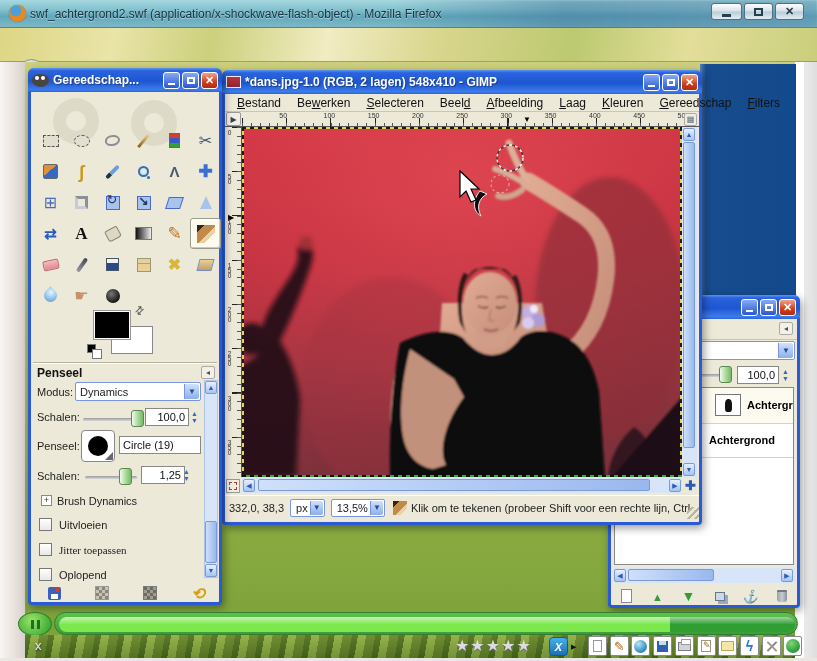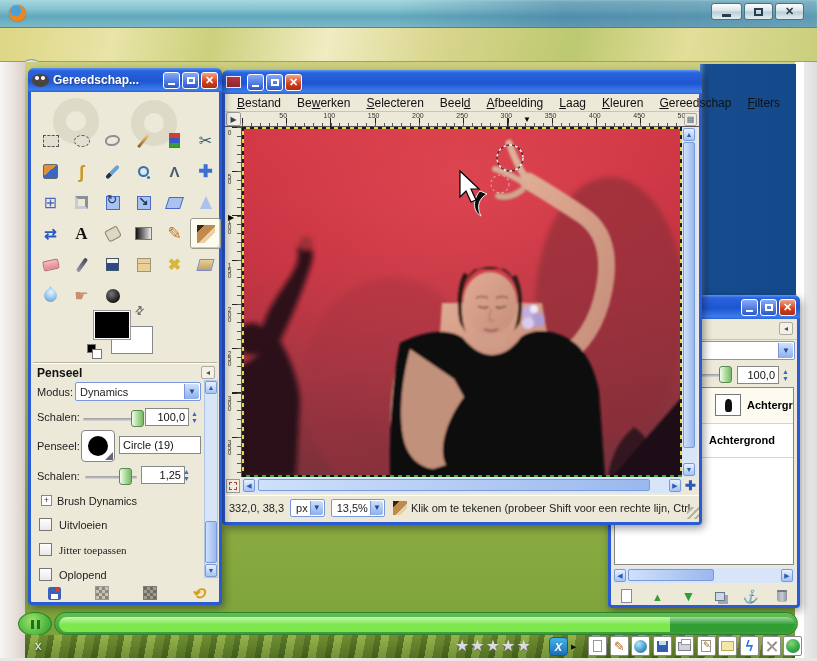--- a/index.html
+++ b/index.html
@@ -229,20 +229,21 @@
 .L-info i{width:14px;height:14px;border-radius:50%;background:radial-gradient(circle at 38% 30%,#7fd878,#2f9e3f 65%,#1a7a2a);color:#fff;font-size:9px;font-weight:bold;display:flex;align-items:center;justify-content:center;font-family:"Liberation Serif",serif;}
 </style>
 </head>
 <body>
 
 <div class="screen">
 
   <div class="ff-title">
     <div class="patch"></div>
     <div class="ffavicon"></div>
+    <div class="txt">swf_achtergrond2.swf (application/x-shockwave-flash-object) - Mozilla Firefox</div>
     <div class="wb wb-min">
         <i></i>
       </div>
     <div class="wb wb-max">
         <i></i>
       </div>
     <div class="wb wb-close">
         <i>✕</i>
       </div>
   </div>
@@ -581,20 +582,21 @@
         </div>
         <div class="tbb b-reset" style="position: absolute; top: 516px; left: 156px;">
           <i></i>
         </div>
       </div>
   </div>
 
   <div class="xp gimpwin">
     <div class="tbar">
       <span class="doc-ico"></span>
+      <span class="wt">*dans.jpg-1.0 (RGB, 2 lagen) 548x410 - GIMP</span>
       <span class="xb">
           <span class="mn"></span>
         </span>
       <span class="xb">
           <span class="mx"></span>
         </span>
       <span class="xb close">
           <i class="cx">✕</i>
         </span>
     </div>

